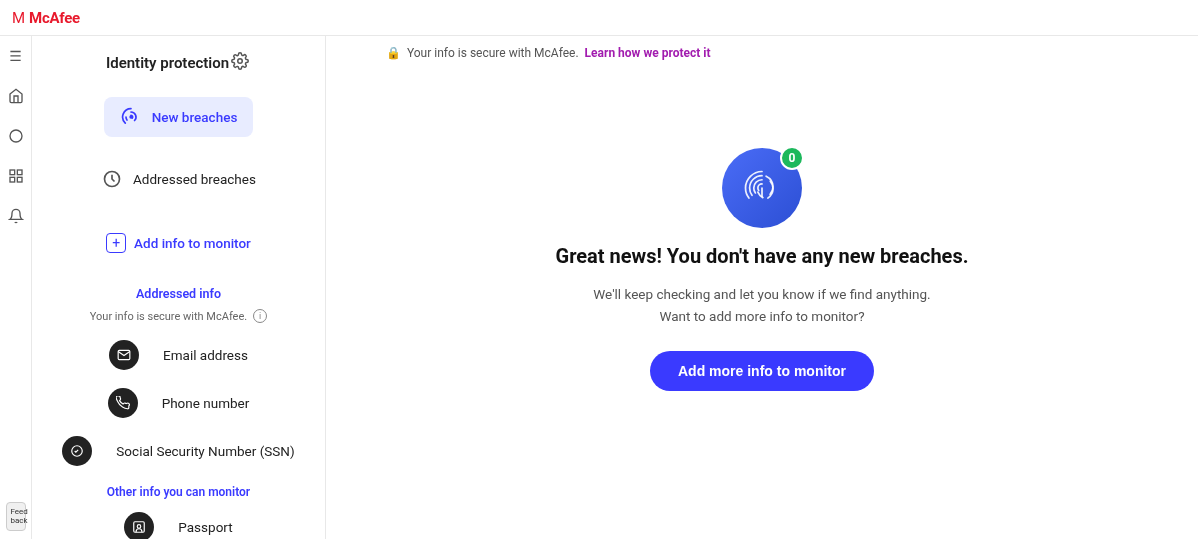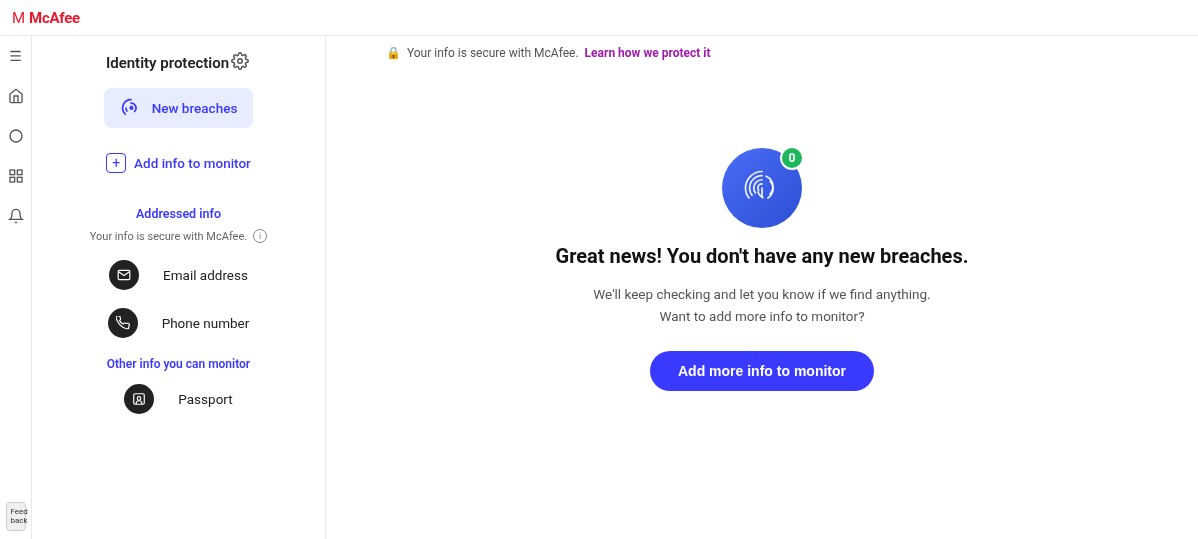--- a/index.html
+++ b/index.html
@@ -106,21 +106,21 @@
       padding: 2px;
     }
 
     .nav-item {
       display: flex;
       align-items: center;
       gap: 10px;
       padding: 9px 16px;
       cursor: pointer;
       border-radius: 8px;
-      margin: 2px 8px;
+      margin: 11px 8px;
     }
     .nav-item.active {
       background: #e8ecff;
     }
     .nav-item .nav-icon {
       width: 22px;
       height: 22px;
       display: flex;
       align-items: center;
       justify-content: center;
@@ -392,20 +392,29 @@
           <path d="M12 2a10 10 0 00-6.88 17.28"></path>
           <path d="M12 6a6 6 0 014.24 10.24"></path>
           <path d="M12 10a2 2 0 011.41 3.41"></path>
           <path d="M6 12a6 6 0 001.17 3.6"></path>
           <circle cx="12" cy="12" r="1"></circle>
         </svg>
       </span>
       <span class="nav-label">New breaches</span>
     </div>
 
+    <div class="nav-item">
+      <span class="nav-icon">
+        <svg width="20" height="20" viewBox="0 0 24 24" fill="none" stroke="#555" stroke-width="2">
+          <circle cx="12" cy="12" r="9"></circle>
+          <polyline points="12 7 12 12 15 15"></polyline>
+        </svg>
+      </span>
+      <span class="nav-label">Addressed breaches</span>
+    </div>
 
     <hr class="sidebar-divider">
 
     <div class="add-info-btn">
       <div class="plus-icon">+</div>
       <span class="add-label">Add info to monitor</span>
     </div>
 
     <hr class="sidebar-divider">
 
@@ -428,20 +437,29 @@
 
     <div class="monitored-item">
       <div class="item-icon">
         <svg width="14" height="14" viewBox="0 0 24 24" fill="none" stroke="#fff" stroke-width="2">
           <path d="M22 16.92v3a2 2 0 01-2.18 2 19.79 19.79 0 01-8.63-3.07A19.5 19.5 0 013.07 9.82a19.79 19.79 0 01-3.07-8.64A2 2 0 012 0h3a2 2 0 012 1.72c.127.96.361 1.903.7 2.81a2 2 0 01-.45 2.11L6.09 7.91a16 16 0 006 6l1.27-1.27a2 2 0 012.11-.45c.907.339 1.85.573 2.81.7A2 2 0 0122 16.92z"></path>
         </svg>
       </div>
       <span class="item-label">Phone number</span>
     </div>
 
+    <div class="monitored-item">
+      <div class="item-icon">
+        <svg width="14" height="14" viewBox="0 0 24 24" fill="none" stroke="#fff" stroke-width="2">
+          <circle cx="12" cy="12" r="9"></circle>
+          <path d="M8 12l2 2 4-4"></path>
+        </svg>
+      </div>
+      <span class="item-label">Social Security Number (SSN)</span>
+    </div>
 
     <div class="other-section-label">Other info you can monitor</div>
 
     <div class="monitored-item">
       <div class="item-icon">
         <svg width="14" height="14" viewBox="0 0 24 24" fill="none" stroke="#fff" stroke-width="2">
           <rect x="3" y="3" width="18" height="18" rx="2"></rect>
           <circle cx="12" cy="11" r="3"></circle>
           <path d="M7 21v-1a5 5 0 0110 0v1"></path>
         </svg>

